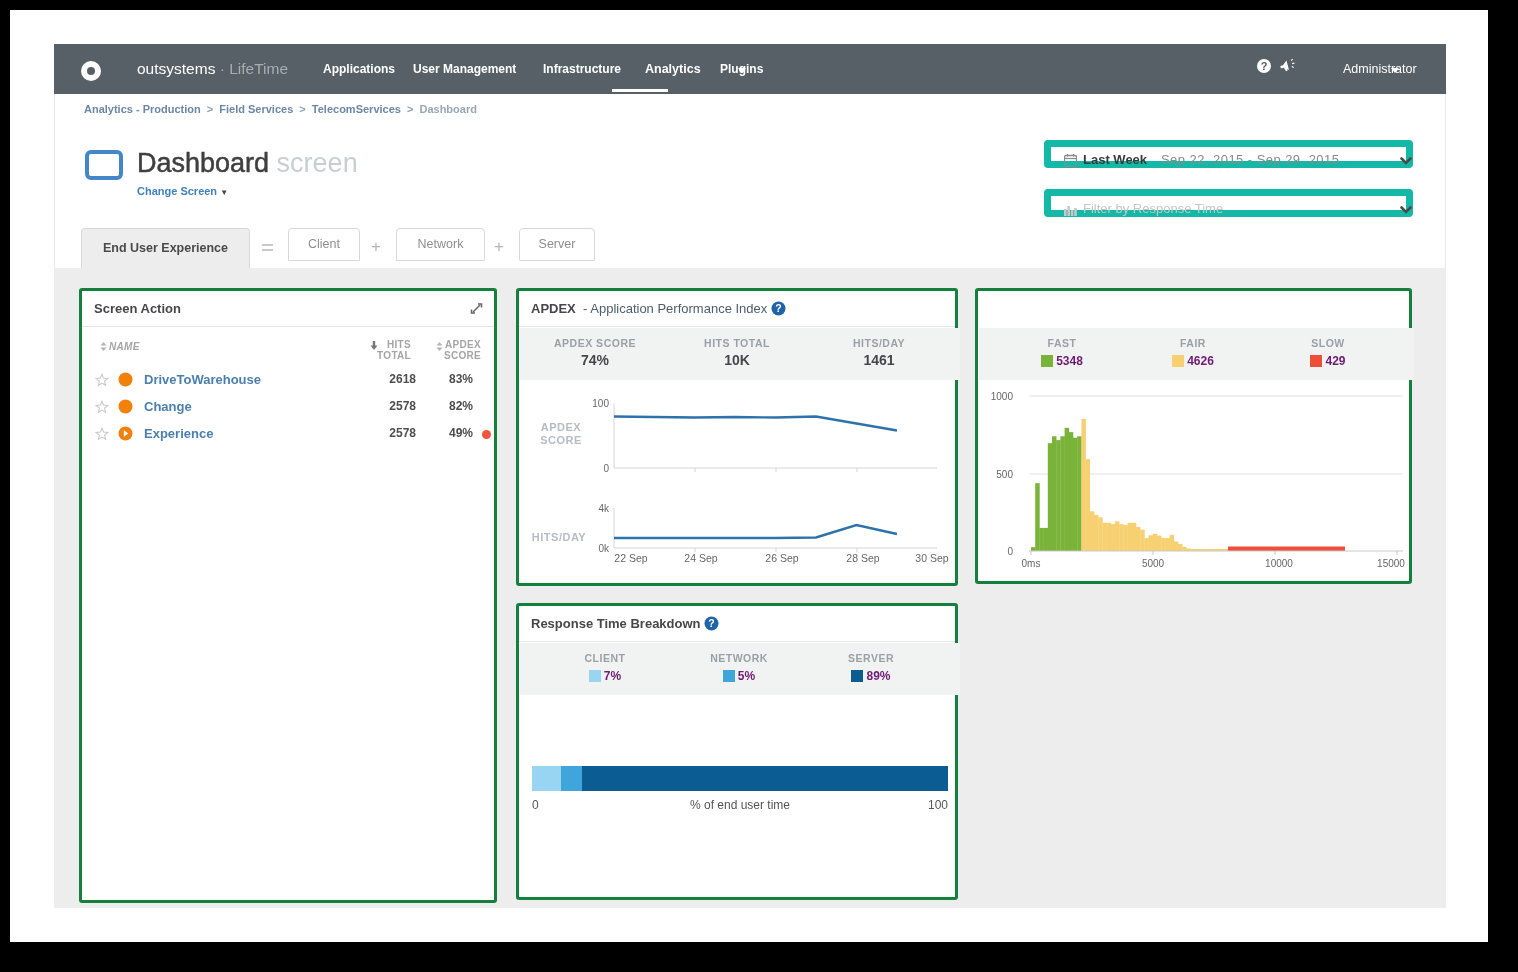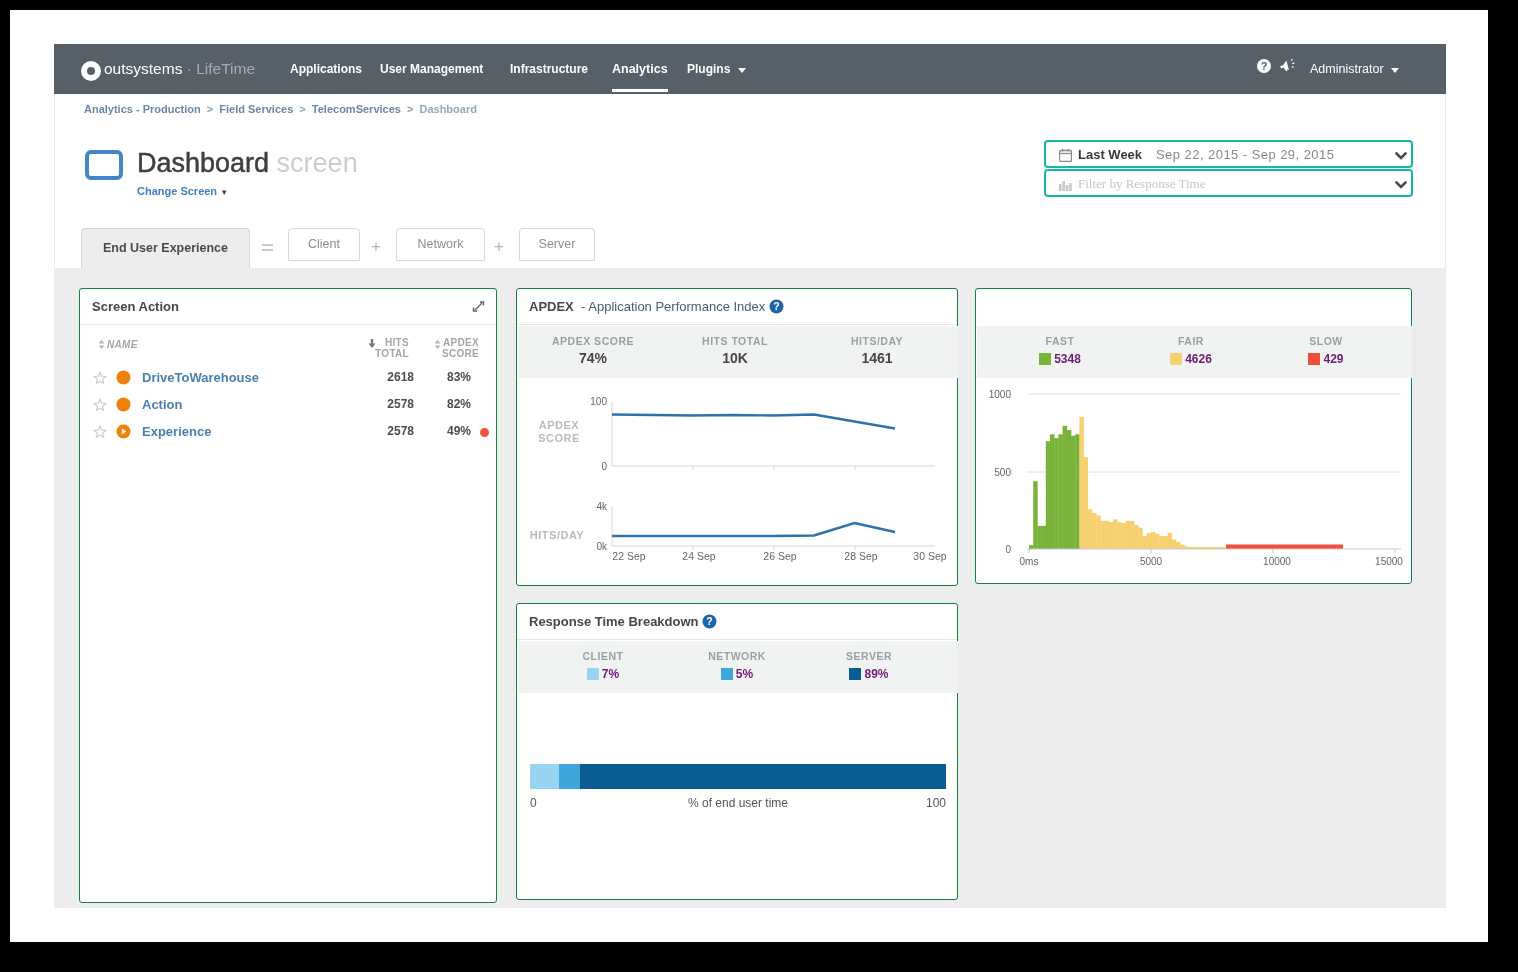--- a/index.html
+++ b/index.html
@@ -2,31 +2,31 @@
 <html><head>
 <meta charset="utf-8">
 <style>
 html,body{margin:0;padding:0;}
 *{box-sizing:border-box;}
 body{width:1518px;height:972px;background:#000;position:relative;overflow:hidden;
  font-family:"Liberation Sans",sans-serif;}
 .abs{position:absolute;}
 .page{position:absolute;left:10px;top:10px;width:1478px;height:932px;background:#fff;}
 .nav{position:absolute;left:54px;top:44px;width:1392px;height:50px;background:#566066;}
-.navitem{position:absolute;top:0;height:50px;line-height:50px;color:#fff;font-size:12px;font-weight:bold;}
+.navitem{position:absolute;top:0;height:50px;line-height:50px;color:#fff;font-size:12px;font-weight:bold;margin-left:33px;}
 .crumb{position:absolute;left:84px;top:103px;font-size:11px;font-weight:bold;color:#6b87a5;}
 .crumb .sep{color:#8fa0af;font-weight:bold;padding:0 3px;}
 .crumb .last{color:#9aa7b2;}
 .h1{position:absolute;left:137px;top:148px;font-size:27px;color:#454545;letter-spacing:0;}
 .h1 .lt{color:#c9ced3;}
 .chg{position:absolute;left:137px;top:185px;font-size:11px;font-weight:bold;color:#4080c0;}
-.dd{position:absolute;left:1044px;width:369px;height:28px;background:#fff;border:2px solid #14b8a6;border-radius:4px;font-size:13px;line-height:26px;}
+.dd{position:absolute;left:1044px;width:369px;height:28px;background:#fff;border:7px solid #14b8a6;border-radius:4px;font-size:13px;line-height:26px;}
 .tab{position:absolute;top:228px;border:1px solid #d8d8d8;border-radius:4px 4px 0 0;background:#fff;text-align:center;font-size:12.5px;color:#8f8f8f;height:33px;line-height:31px;}
 .graybg{position:absolute;left:54px;top:268px;width:1392px;height:640px;background:#ededed;}
-.panel{position:absolute;background:#fff;border:1px solid #15803d;border-radius:3px;}
+.panel{position:absolute;background:#fff;border:3px solid #15803d;border-radius:3px;}
 .phead{position:absolute;left:0;top:0;right:0;height:36px;border-bottom:1px solid #e7e7e7;font-size:13px;font-weight:bold;color:#47474a;line-height:36px;}
 .strip{position:absolute;left:1px;top:37px;width:440px;height:52px;background:#f1f2f2;}
 .scol{position:absolute;top:0;height:52px;text-align:center;}
 .slab{font-size:10.5px;font-weight:bold;color:#9aa0a5;letter-spacing:0.5px;margin-top:9px;}
 .sval{font-size:14px;font-weight:bold;color:#47474a;margin-top:3px;}
 .legsq{display:inline-block;width:12px;height:12px;vertical-align:-2px;margin-right:3px;}
 .legv{font-size:12px;font-weight:bold;color:#701a75;text-align:center;}
 .thead{position:absolute;font-size:10px;font-weight:bold;color:#a5a5a5;letter-spacing:0.3px;}
 .row{position:absolute;left:0;width:100%;height:27px;}
 .rname{position:absolute;left:62px;top:0;font-size:13px;font-weight:bold;color:#4a7fae;}
@@ -82,21 +82,21 @@
       <rect x="0.5" y="1.5" width="12" height="11" rx="1.5" fill="none" stroke="#8b8b8b" stroke-width="1.3"></rect>
       <path d="M0.5 4.5 h12" stroke="#8b8b8b" stroke-width="1.3"></path>
       <path d="M3.5 0 v2.5 M9.5 0 v2.5" stroke="#8b8b8b" stroke-width="1.3"></path>
     </svg>
   <span style="position:absolute;left:32px;font-weight:bold;color:#3a3a3a;">Last Week</span>
   <span style="position:absolute;left:110px;color:#8a8a8a;letter-spacing:0.45px;">Sep 22, 2015 - Sep 29, 2015</span>
   <svg class="abs" style="left:349px;top:10px" width="12" height="8" viewBox="0 0 12 8">
       <path d="M1.5 1.5 L6 6 L10.5 1.5" fill="none" stroke="#4a4a4a" stroke-width="2.6" stroke-linecap="round"></path>
     </svg>
 </div>
-<div class="dd" style="top:169px;font-family:Liberation Serif, serif;">
+<div class="dd" style="top:189px;">
   <svg class="abs" style="left:13px;top:8px" width="13" height="12" viewBox="0 0 13 12">
       <g fill="#c9c9c9">
         <rect x="0" y="5" width="2.6" height="7"></rect>
         <rect x="3.4" y="2" width="2.6" height="10"></rect>
         <rect x="6.8" y="6" width="2.6" height="6"></rect>
         <rect x="10.2" y="4" width="2.6" height="8"></rect>
       </g>
     </svg>
   <span style="position:absolute;left:32px;color:#c6c6c6;">Filter by Response Time</span>
   <svg class="abs" style="left:349px;top:10px" width="12" height="8" viewBox="0 0 12 8">
@@ -150,21 +150,21 @@
     <span class="rnum" style="left:280px;width:54px;">2618</span>
     <span class="rnum" style="left:340px;width:51px;">83%</span>
   </div>
   <div class="row" style="top:108px;">
       <svg class="abs" style="left:13px;top:1px" width="14" height="14" viewBox="0 0 14 14">
         <path d="M7 1.2 L8.6 5.1 L12.9 5.4 L9.6 8.2 L10.6 12.4 L7 10.1 L3.4 12.4 L4.4 8.2 L1.1 5.4 L5.4 5.1 Z" fill="none" stroke="#c9c9c9" stroke-width="1.1"></path>
       </svg>
       <svg class="abs" style="left:36px;top:0px" width="15" height="15" viewBox="0 0 15 15">
         <circle cx="7.5" cy="7.5" r="7" fill="#f1810b"></circle>
       </svg>
-    <span class="rname">Action</span>
+    <span class="rname">Change</span>
     <span class="rnum" style="left:280px;width:54px;">2578</span>
     <span class="rnum" style="left:340px;width:51px;">82%</span>
   </div>
   <div class="row" style="top:135px;">
       <svg class="abs" style="left:13px;top:1px" width="14" height="14" viewBox="0 0 14 14">
         <path d="M7 1.2 L8.6 5.1 L12.9 5.4 L9.6 8.2 L10.6 12.4 L7 10.1 L3.4 12.4 L4.4 8.2 L1.1 5.4 L5.4 5.1 Z" fill="none" stroke="#c9c9c9" stroke-width="1.1"></path>
       </svg>
       <svg class="abs" style="left:36px;top:0px" width="15" height="15" viewBox="0 0 15 15">
         <circle cx="7.5" cy="7.5" r="7" fill="#f1810b"></circle>
         <path d="M5.8 4.3 L10.3 7.5 L5.8 10.7 Z" fill="#fff"></path>

